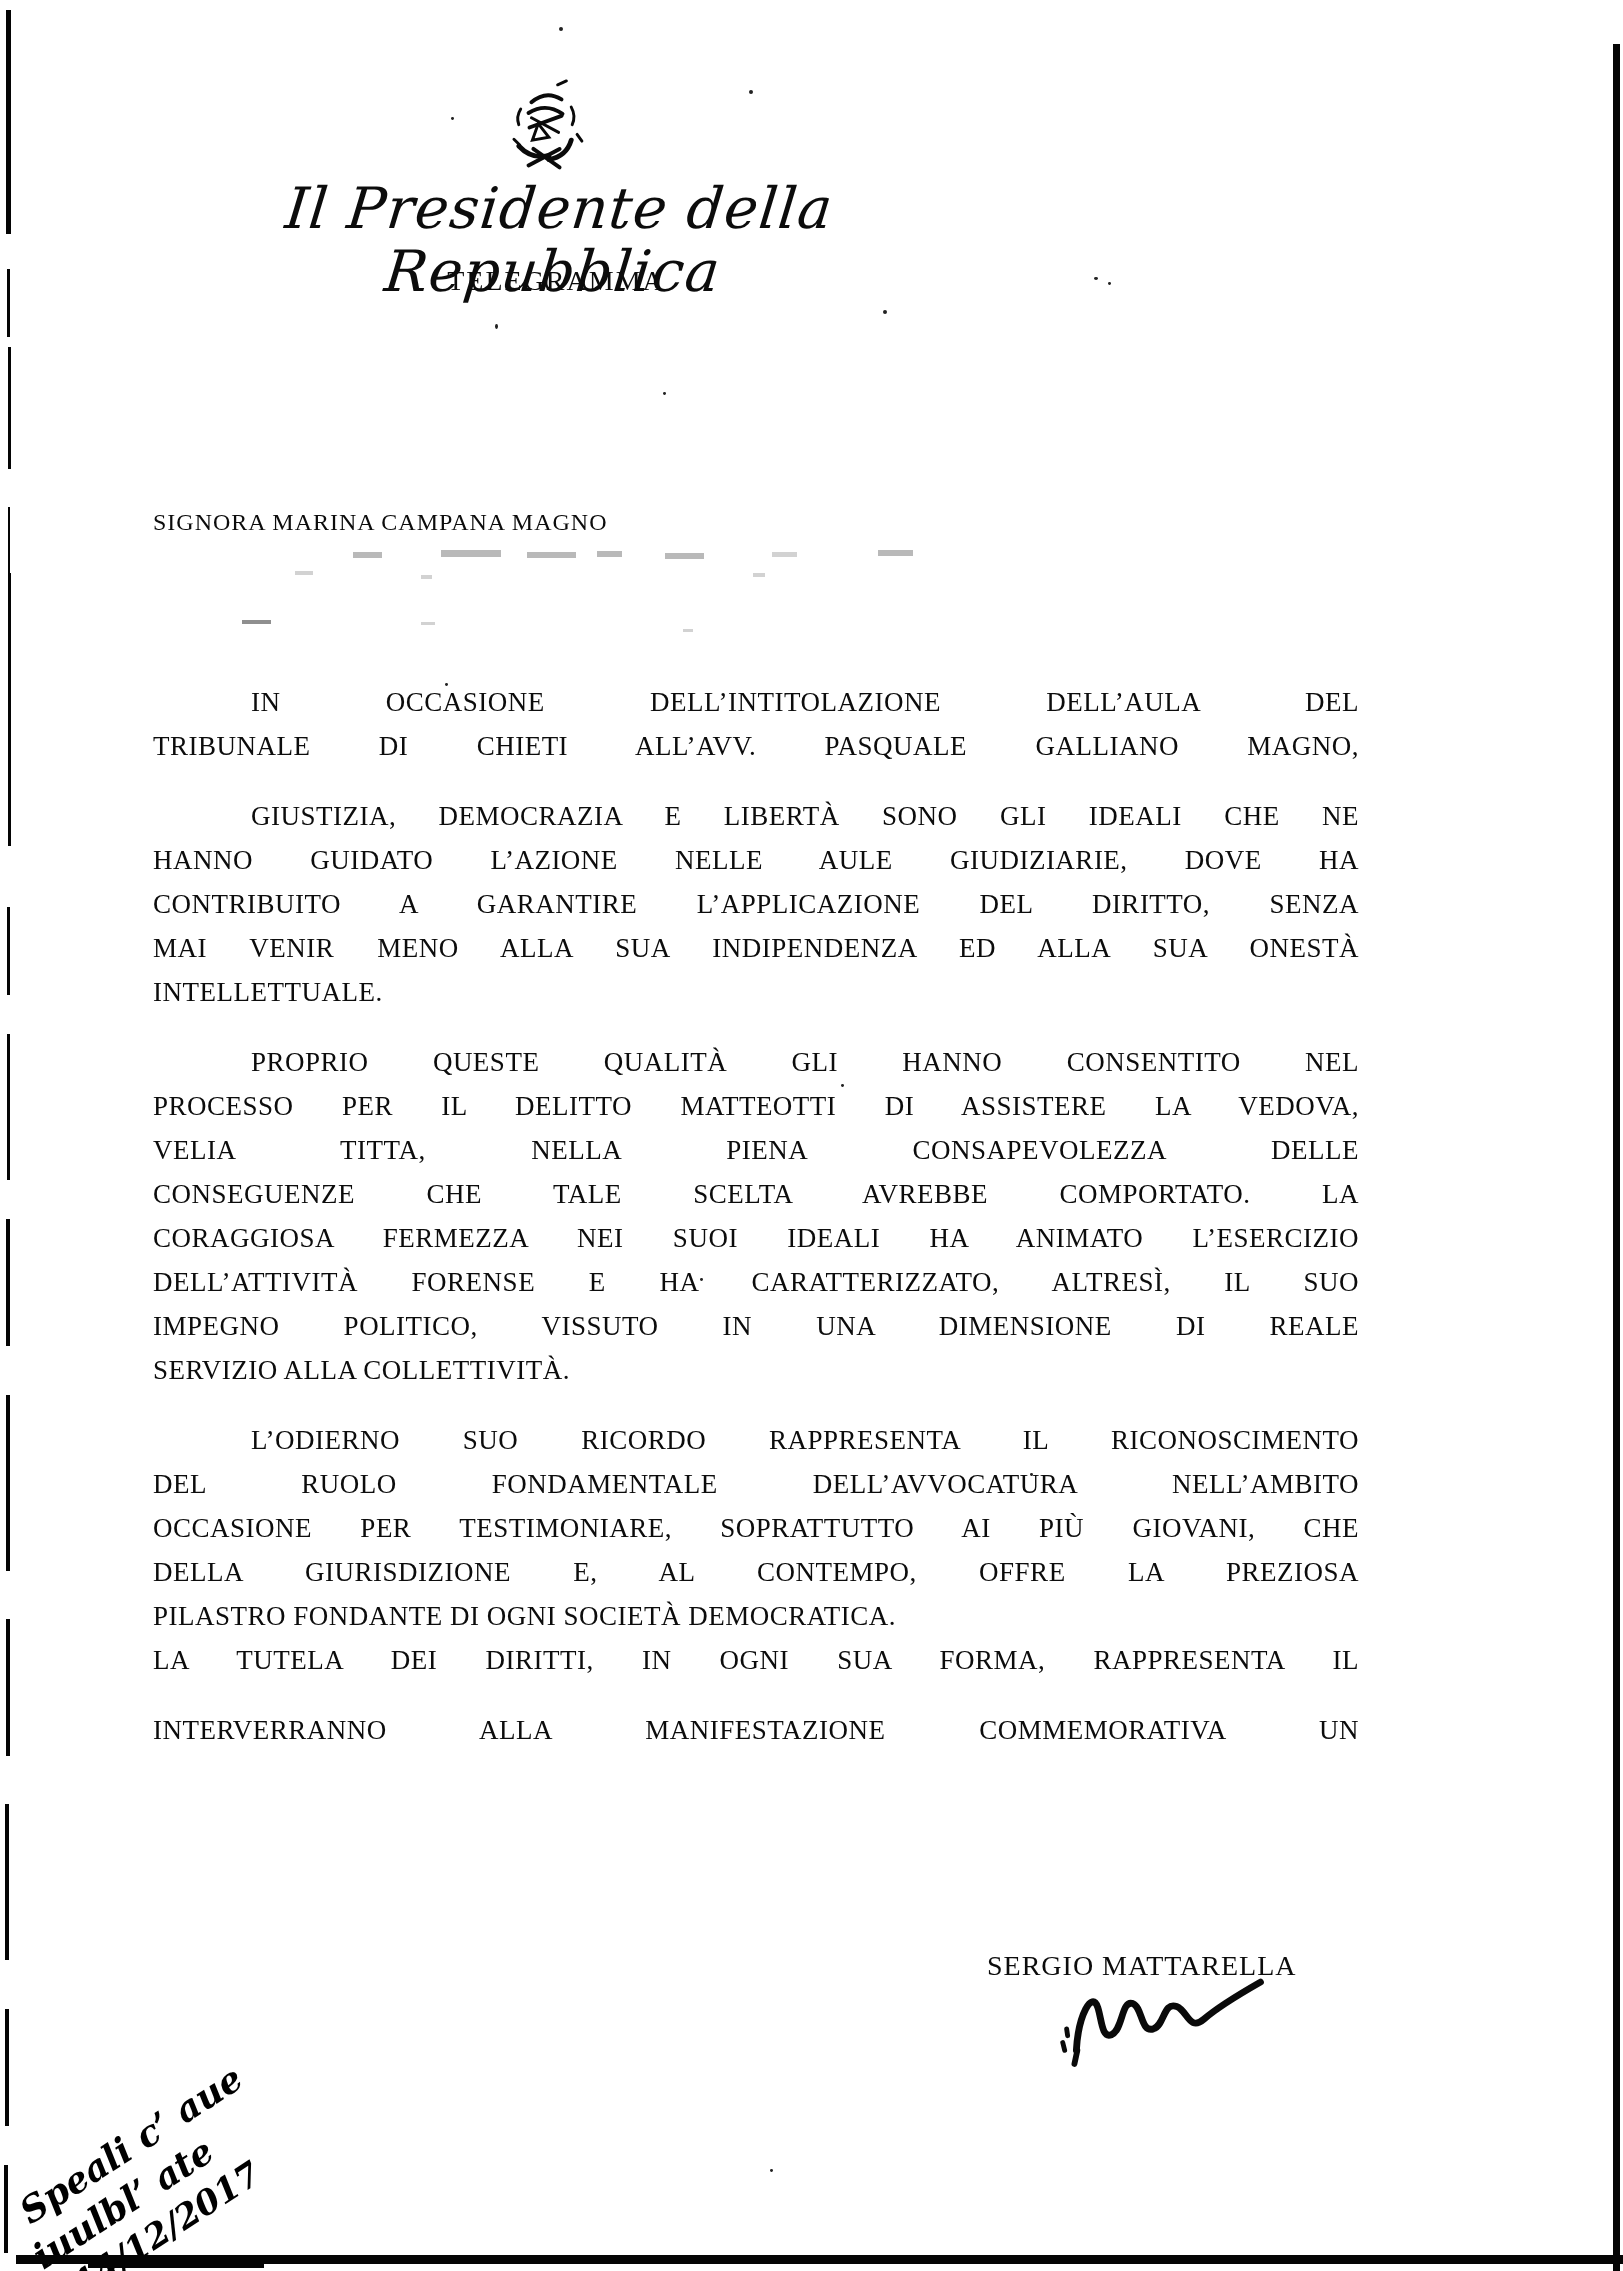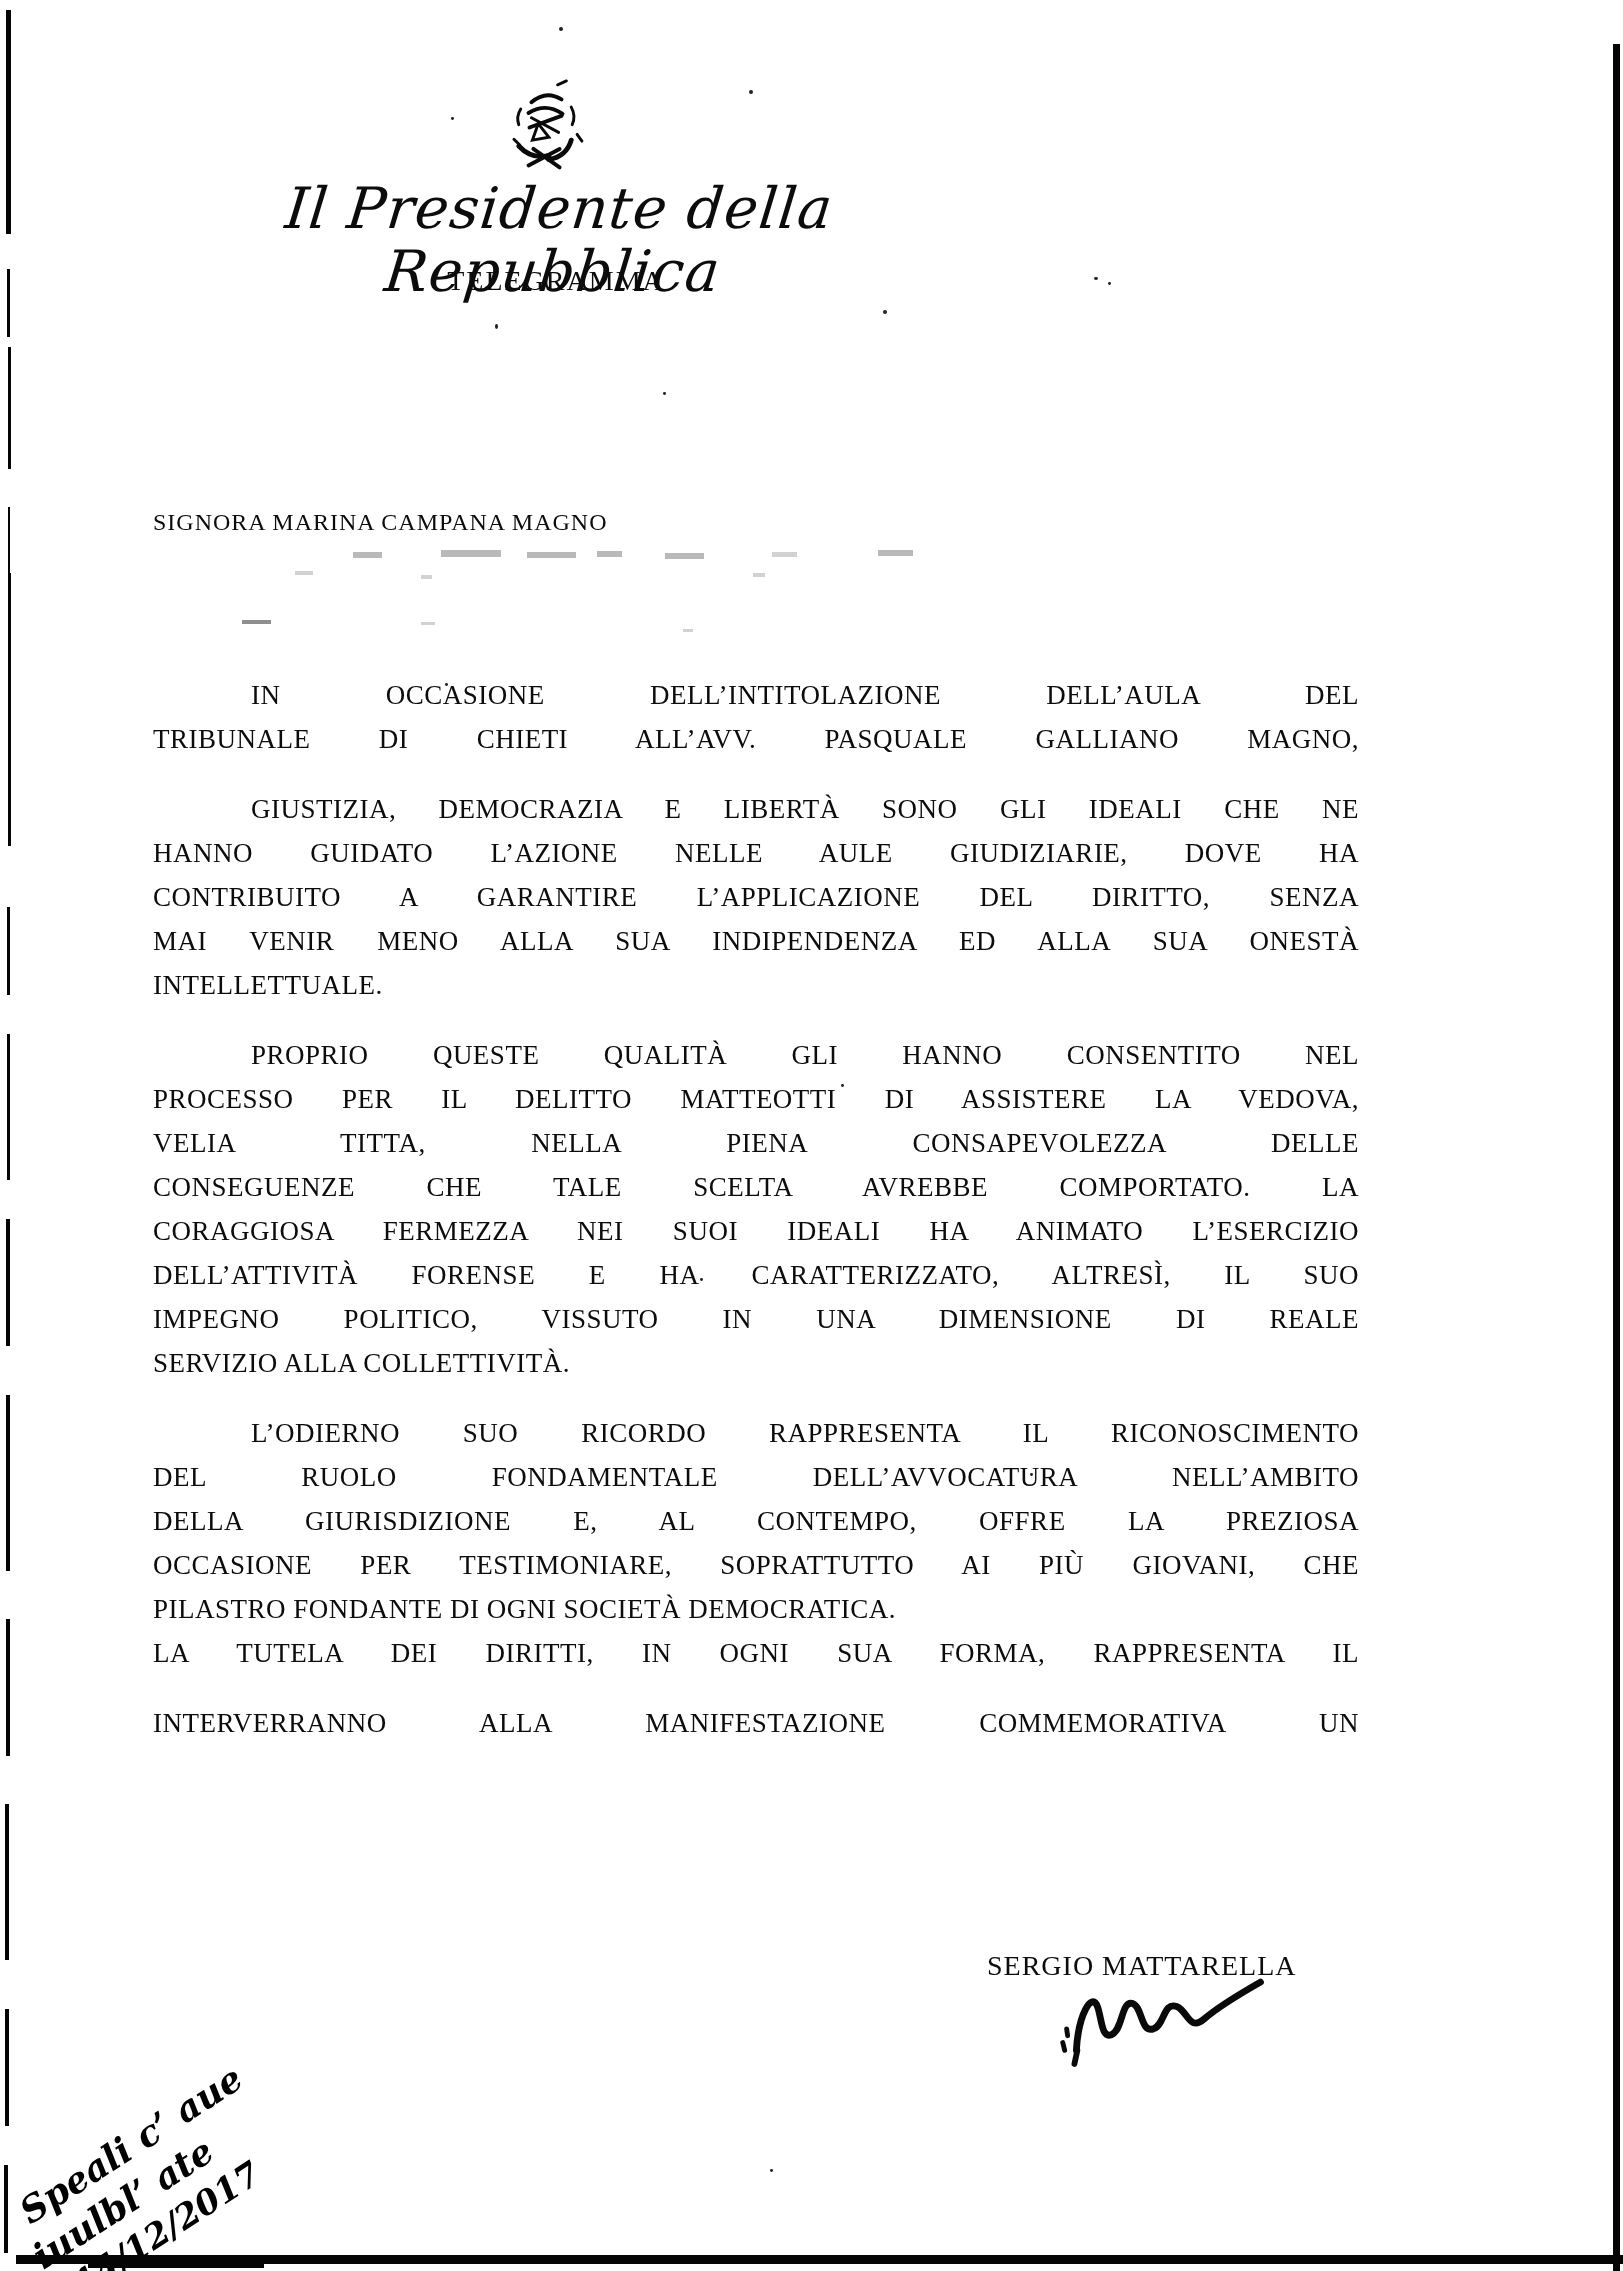--- a/index.html
+++ b/index.html
@@ -27,21 +27,21 @@
   }
   #addressee{
     position:absolute;left:153px;top:509px;
     font-size:24px;letter-spacing:1px;white-space:nowrap;
   }
   
   #body-paragraphs{
     position:absolute;left:153px;top:673px;width:1206px;
     font-size:27px;line-height:44px;letter-spacing:0.5px;
   }
-  .para{margin:0 0 26px 0;}
+  .para{margin:7px 0 26px 0;}
   .line{
     white-space:nowrap;
     text-align:justify;text-align-last:justify;
     text-justify:inter-word;
   }
   .line.first{margin-left:98px;}
   .line.lastline{text-align-last:left;}
   
   #sig-name{
     position:absolute;left:987px;top:1950px;
@@ -128,22 +128,22 @@
         <div class="line">VELIA TITTA, NELLA PIENA CONSAPEVOLEZZA DELLE</div>
         <div class="line">CONSEGUENZE CHE TALE SCELTA AVREBBE COMPORTATO. LA</div>
         <div class="line">CORAGGIOSA FERMEZZA NEI SUOI IDEALI HA ANIMATO L’ESERCIZIO</div>
         <div class="line">DELL’ATTIVITÀ FORENSE E HA CARATTERIZZATO, ALTRESÌ, IL SUO</div>
         <div class="line">IMPEGNO POLITICO, VISSUTO IN UNA DIMENSIONE DI REALE</div>
         <div class="line lastline">SERVIZIO ALLA COLLETTIVITÀ.</div>
       </div>
       <div class="para">
         <div class="line first">L’ODIERNO SUO RICORDO RAPPRESENTA IL RICONOSCIMENTO</div>
         <div class="line">DEL RUOLO FONDAMENTALE DELL’AVVOCATURA NELL’AMBITO</div>
+        <div class="line">OCCASIONE PER TESTIMONIARE, SOPRATTUTTO AI PIÙ GIOVANI, CHE</div>
         <div class="line">DELLA GIURISDIZIONE E, AL CONTEMPO, OFFRE LA PREZIOSA</div>
-        <div class="line">OCCASIONE PER TESTIMONIARE, SOPRATTUTTO AI PIÙ GIOVANI, CHE</div>
         <div class="line lastline">PILASTRO FONDANTE DI OGNI SOCIETÀ DEMOCRATICA.</div>
         <div class="line">LA TUTELA DEI DIRITTI, IN OGNI SUA FORMA, RAPPRESENTA IL</div>
       </div>
       <div class="para">
         <div class="line">INTERVERRANNO ALLA MANIFESTAZIONE COMMEMORATIVA UN</div>
       </div>
     </div>
 
   <div id="sig-name">SERGIO MATTARELLA</div>
   <div id="sig-squiggle">

